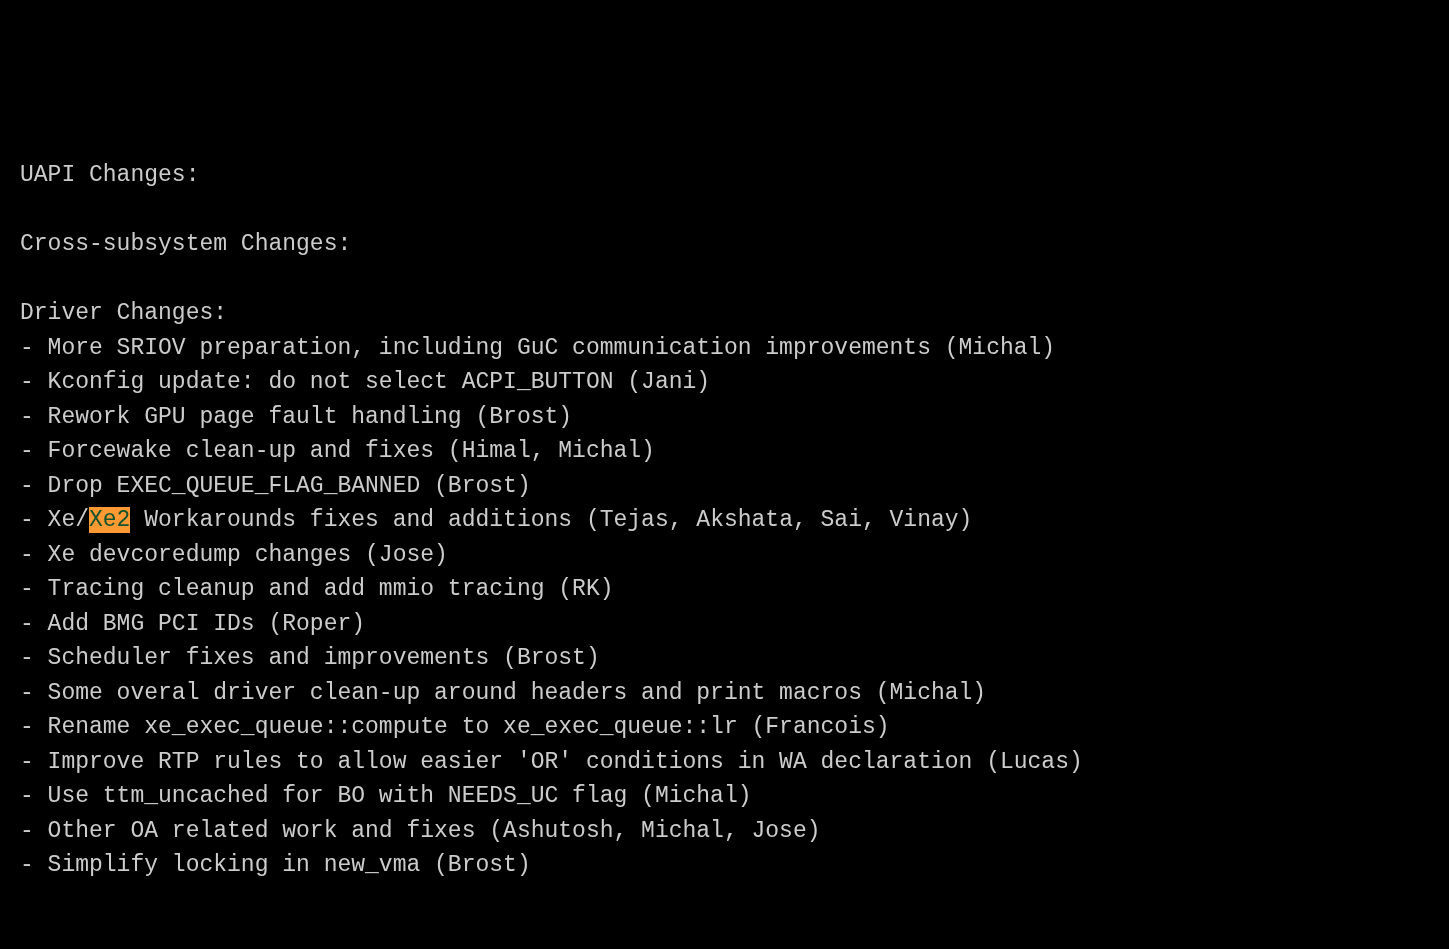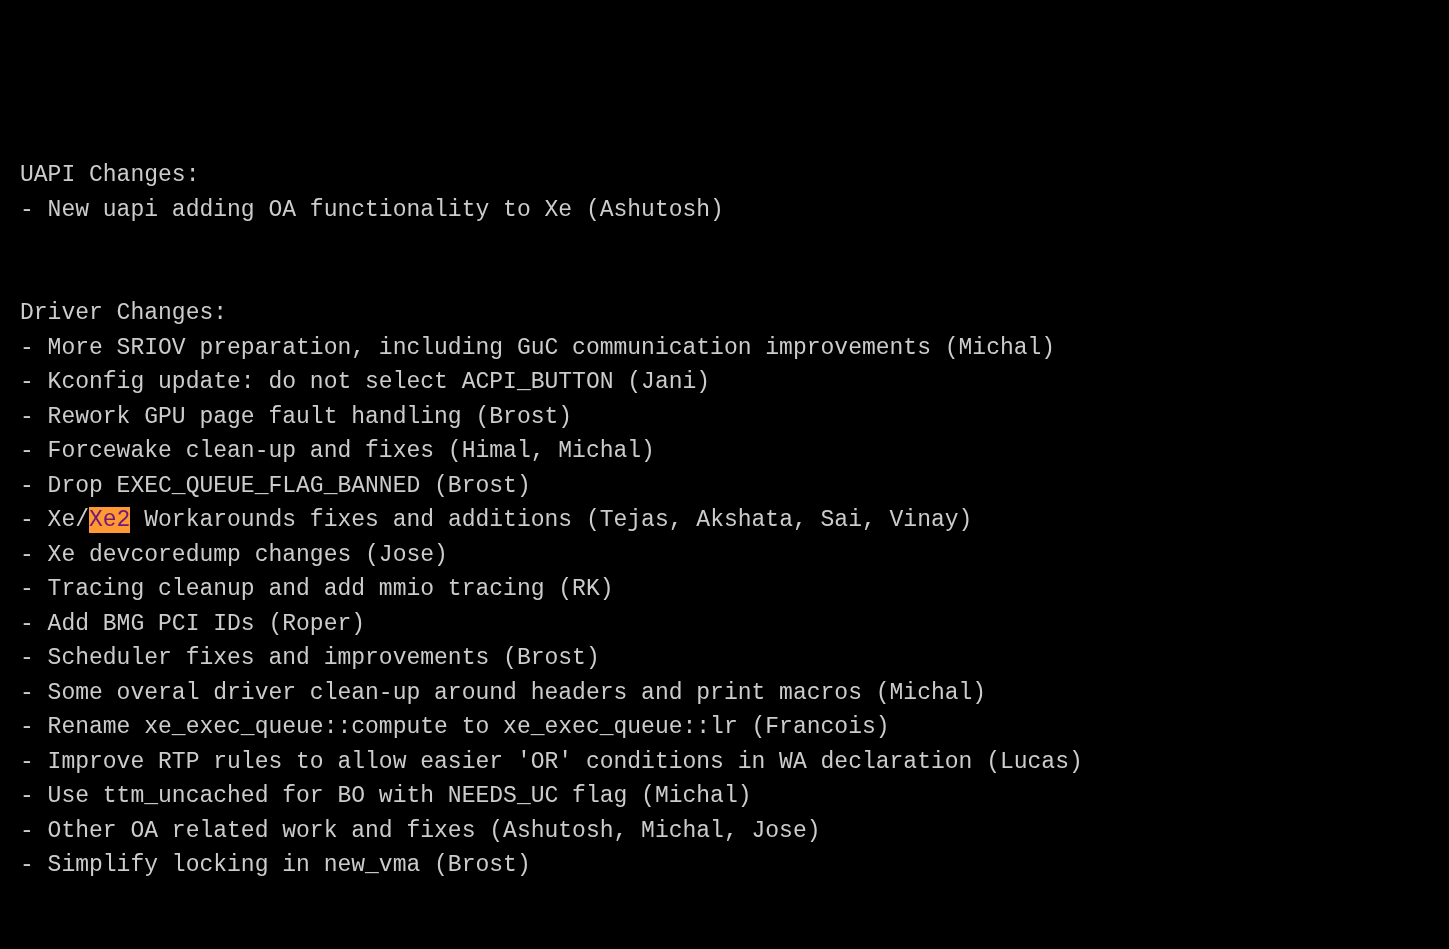--- a/index.html
+++ b/index.html
@@ -7,29 +7,29 @@
       color: #cccccc;
       font-family: 'Consolas', 'Monaco', 'Courier New', monospace;
       font-size: 23px;
       line-height: 1.5;
       padding: 20px;
       margin: 0;
       white-space: pre-wrap;
     }
     .highlight {
       background-color: #ff9933;
-      color: #701a75;
+      color: #14532d;
     }
     .line {
       display: block;
     }
   </style>
 </head>
 <body>
 
 
 
-<div id="content"><span class="line">UAPI Changes:</span><span class="line">- New uapi adding OA functionality to Xe (Ashutosh)</span>
-
+<div id="content"><span class="line">UAPI Changes:</span>
+<span class="line">Cross-subsystem Changes:</span>
 <span class="line">Driver Changes:</span><span class="line">- More SRIOV preparation, including GuC communication improvements (Michal)</span><span class="line">- Kconfig update: do not select ACPI_BUTTON (Jani)</span><span class="line">- Rework GPU page fault handling (Brost)</span><span class="line">- Forcewake clean-up and fixes (Himal, Michal)</span><span class="line">- Drop EXEC_QUEUE_FLAG_BANNED (Brost)</span><span class="line">- Xe/<span class="highlight">Xe2</span> Workarounds fixes and additions (Tejas, Akshata, Sai, Vinay)</span><span class="line">- Xe devcoredump changes (Jose)</span><span class="line">- Tracing cleanup and add mmio tracing (RK)</span><span class="line">- Add BMG PCI IDs (Roper)</span><span class="line">- Scheduler fixes and improvements (Brost)</span><span class="line">- Some overal driver clean-up around headers and print macros (Michal)</span><span class="line">- Rename xe_exec_queue::compute to xe_exec_queue::lr (Francois)</span><span class="line">- Improve RTP rules to allow easier 'OR' conditions in WA declaration (Lucas)</span><span class="line">- Use ttm_uncached for BO with NEEDS_UC flag (Michal)</span><span class="line">- Other OA related work and fixes (Ashutosh, Michal, Jose)</span><span class="line">- Simplify locking in new_vma (Brost)</span></div>
 
 
 
 
 </body></html>

